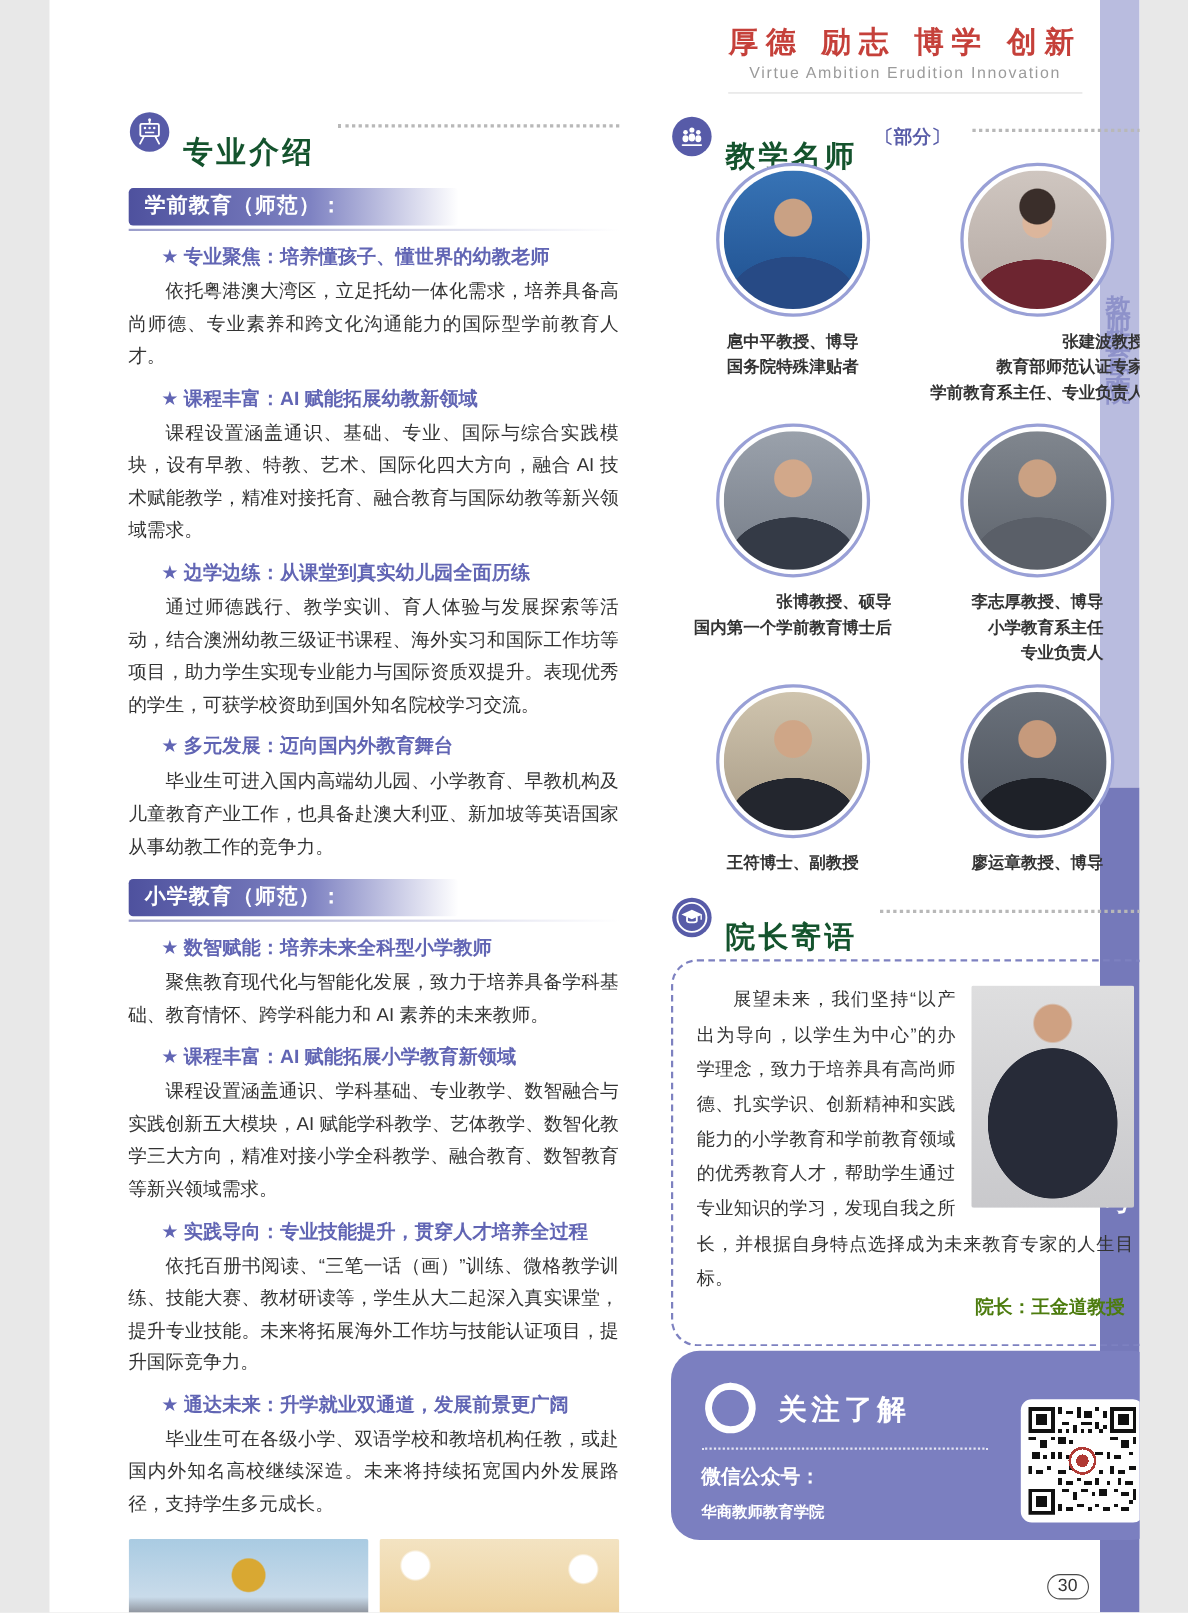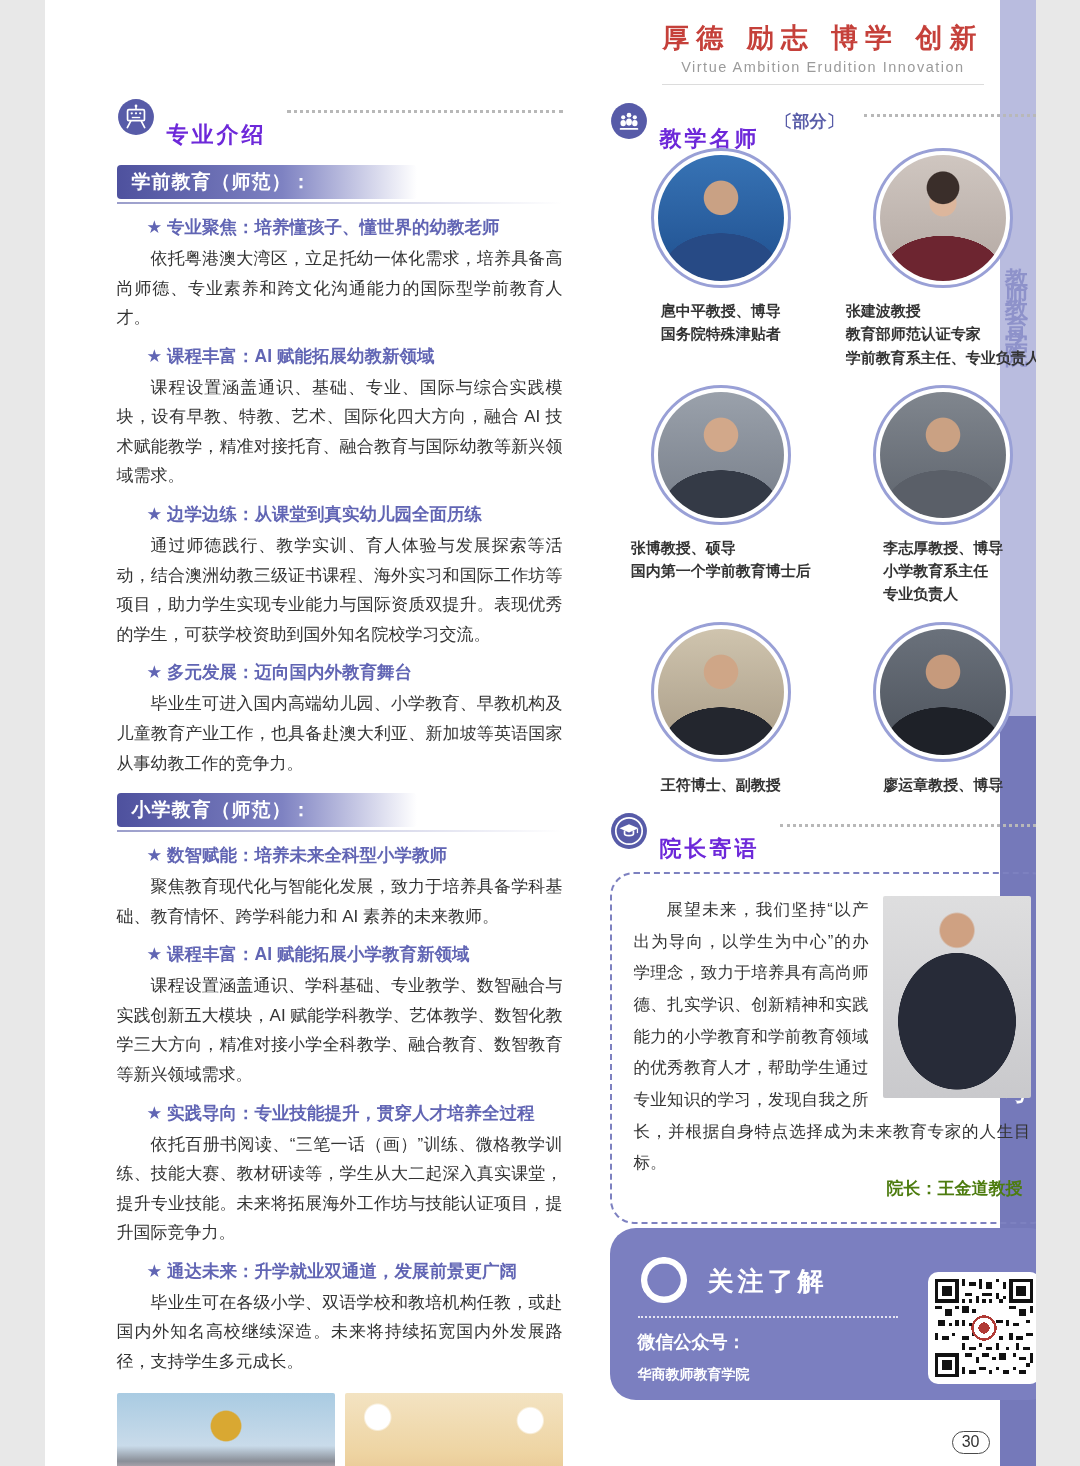--- a/index.html
+++ b/index.html
@@ -17,21 +17,21 @@
   .side-light{position:absolute;right:0;top:0;width:36px;height:716px;background:#b9bcdf;}
   .side-dark{position:absolute;right:0;top:716px;width:36px;height:750px;background:#7579ba;}
   .v-text{position:absolute;left:50%;transform:translateX(-50%);writing-mode:vertical-rl;
           text-orientation:upright;font-weight:bold;font-size:23px;letter-spacing:15px;}
   .v-college{top:250px;color:#8e92ca;}
   .v-welcome{top:300px;color:#ffffff;}
 
   
   .sec-header{display:flex;align-items:center;gap:12px;}
   .sec-icon{width:38px;height:38px;flex:0 0 38px;}
-  .sec-title{font-size:22px;font-weight:bold;color:#6d28d9;letter-spacing:3px;white-space:nowrap;margin-top:36px;}
+  .sec-title{font-size:27px;font-weight:bold;color:#14532d;letter-spacing:3px;white-space:nowrap;margin-top:36px;}
   .sec-suffix{font-size:17px;font-weight:bold;color:#585ca8;margin-left:4px;white-space:nowrap;}
   .leader{flex:1;border-bottom:3px dotted #b8b8b8;transform:translateY(-6px);margin-left:8px;}
 
   
   .left-col{position:absolute;left:72px;top:84px;width:446px;}
   .badge{margin-top:15px;height:34px;line-height:34px;width:300px;padding-left:15px;box-sizing:border-box;
          color:#fff;font-weight:bold;font-size:19px;letter-spacing:1px;border-radius:4px;
          background:linear-gradient(90deg,#4e519e 0%,#7e82c2 55%,rgba(190,192,224,0) 100%);}
   .badge-rule{height:2px;margin-top:3px;background:linear-gradient(90deg,#9b9ecb,#dcdded 65%,rgba(255,255,255,0));}
   .star-h{color:#6165b4;font-weight:bold;font-size:17.5px;margin:11px 0 5px;padding-left:30px;}
@@ -46,21 +46,21 @@
        radial-gradient(circle at 50% 80%,#2b2b2b 0 10%,rgba(0,0,0,0) 11%),
        linear-gradient(180deg,#f3e3c2 0%,#eed4a2 55%,#e3ba84 100%);}
 
   
   .right-col-header{position:absolute;left:565px;top:88px;width:445px;}
   .t-grid{position:absolute;left:565px;top:148px;width:445px;display:grid;
           grid-template-columns:1fr 1fr;row-gap:16px;}
   .t-cell{display:flex;flex-direction:column;align-items:center;}
   .ring{padding:4px;background:#fff;border:3px solid #99a0d6;border-radius:50%;}
   .pcirc{width:126px;height:126px;border-radius:50%;}
-  .t-cap{margin-top:11px;text-align:left;font-weight:bold;font-size:15px;line-height:1.55;color:#333;}
+  .t-cap{margin-top:11px;text-align:right;font-weight:bold;font-size:15px;line-height:1.55;color:#333;}
 
   .av1{background:radial-gradient(circle at 50% 34%,#c9a184 0 16%,rgba(0,0,0,0) 17%),
        radial-gradient(ellipse 46% 30% at 50% 92%,#274a85 0 99%,rgba(0,0,0,0) 100%),
        linear-gradient(180deg,#3773b5,#1f4f8e);}
   .av2{background:radial-gradient(circle at 50% 34%,#d2a88a 0 16%,rgba(0,0,0,0) 17%),
        radial-gradient(ellipse 46% 30% at 50% 92%,#343a46 0 99%,rgba(0,0,0,0) 100%),
        linear-gradient(180deg,#9aa1ab,#767d88);}
   .av3{background:radial-gradient(circle at 50% 26%,#3a2e2a 0 14%,rgba(0,0,0,0) 15%),
        radial-gradient(circle at 50% 38%,#dcb69c 0 13%,rgba(0,0,0,0) 14%),
        radial-gradient(ellipse 46% 28% at 50% 92%,#6d2530 0 99%,rgba(0,0,0,0) 100%),

